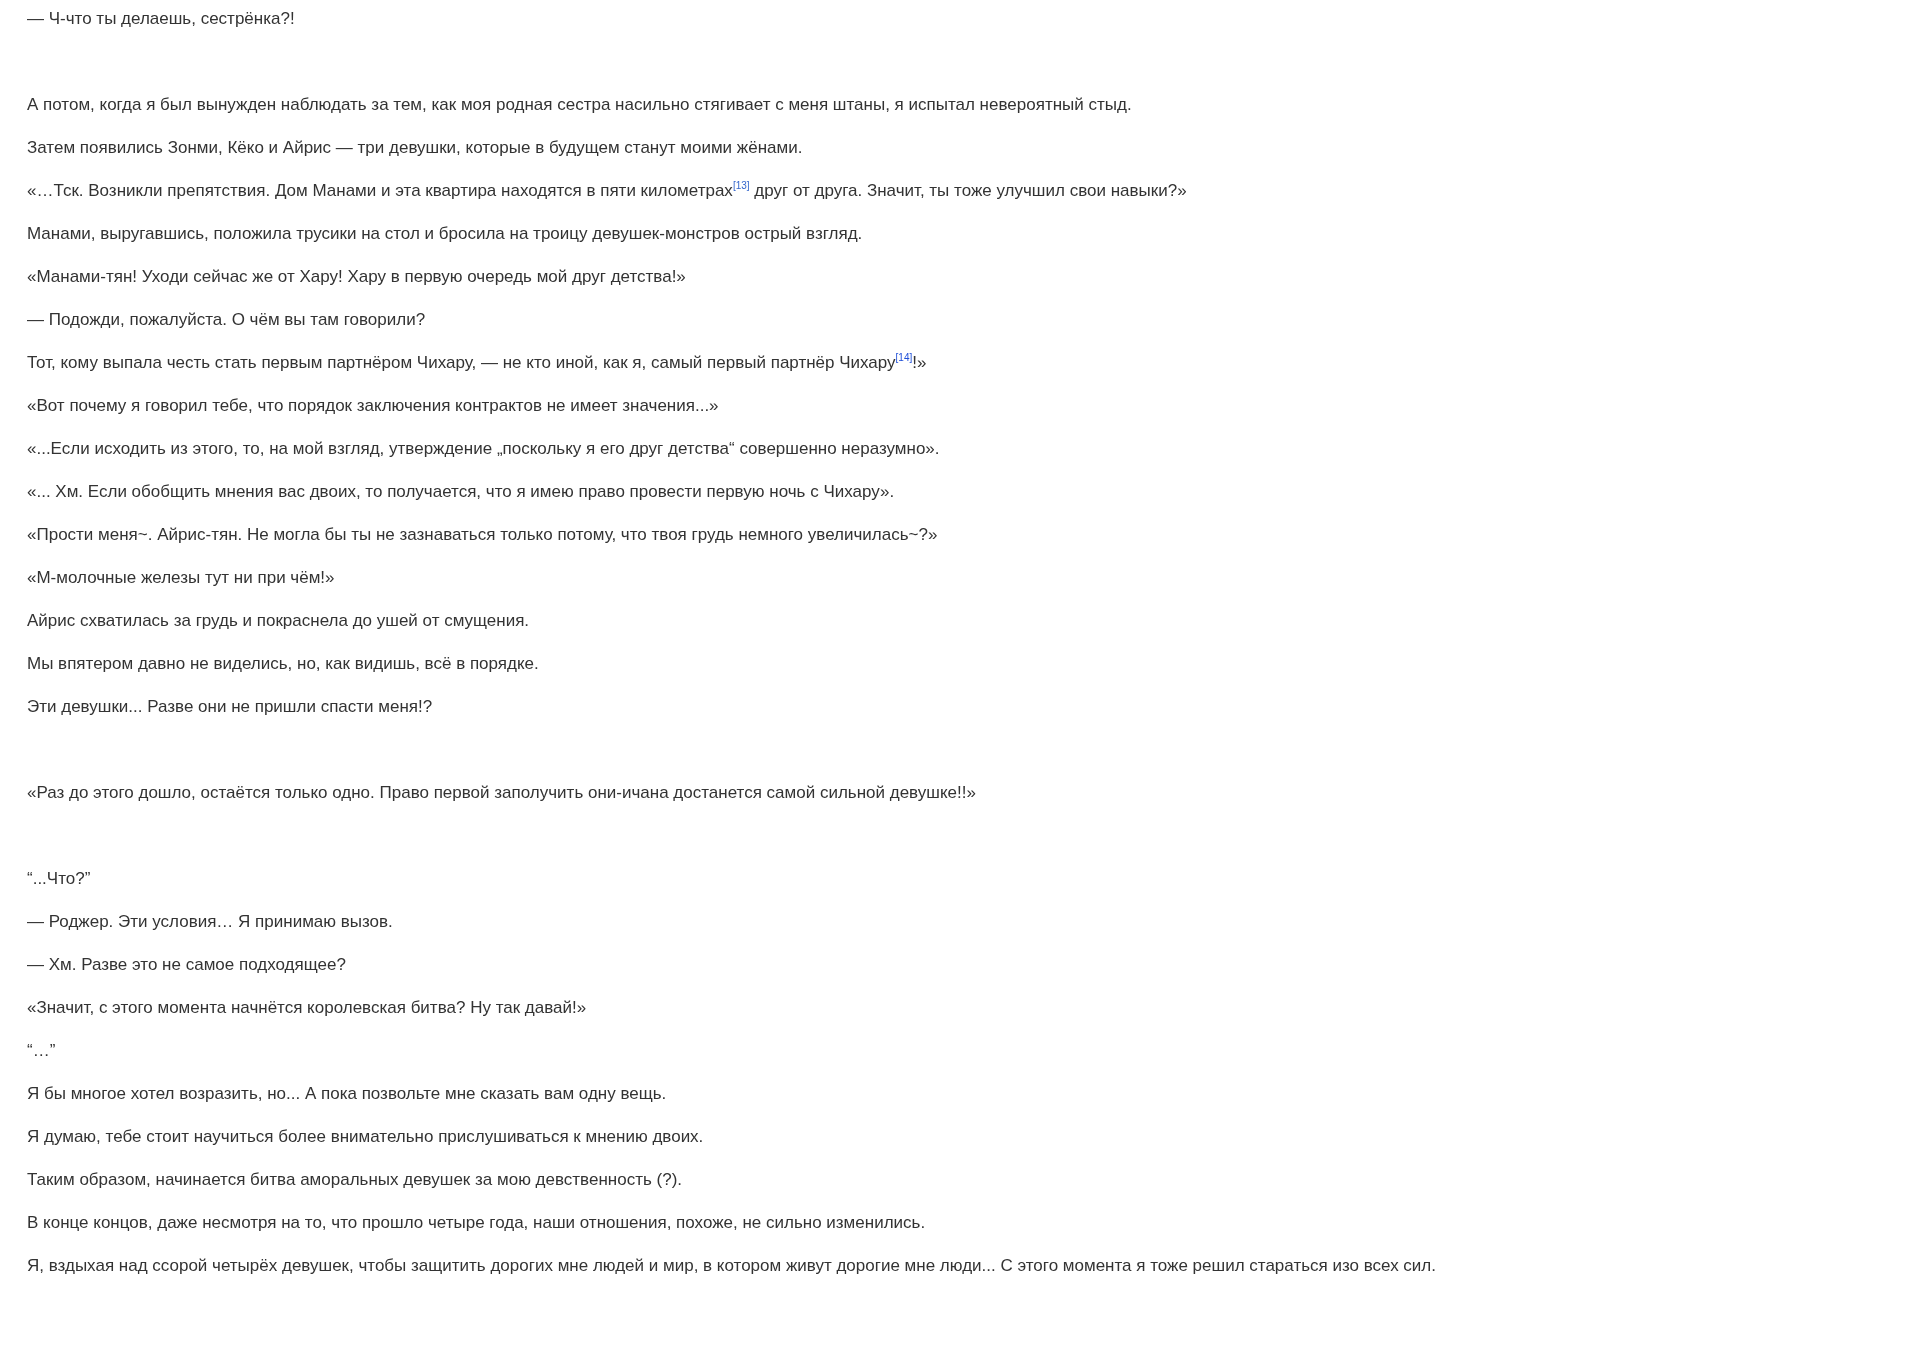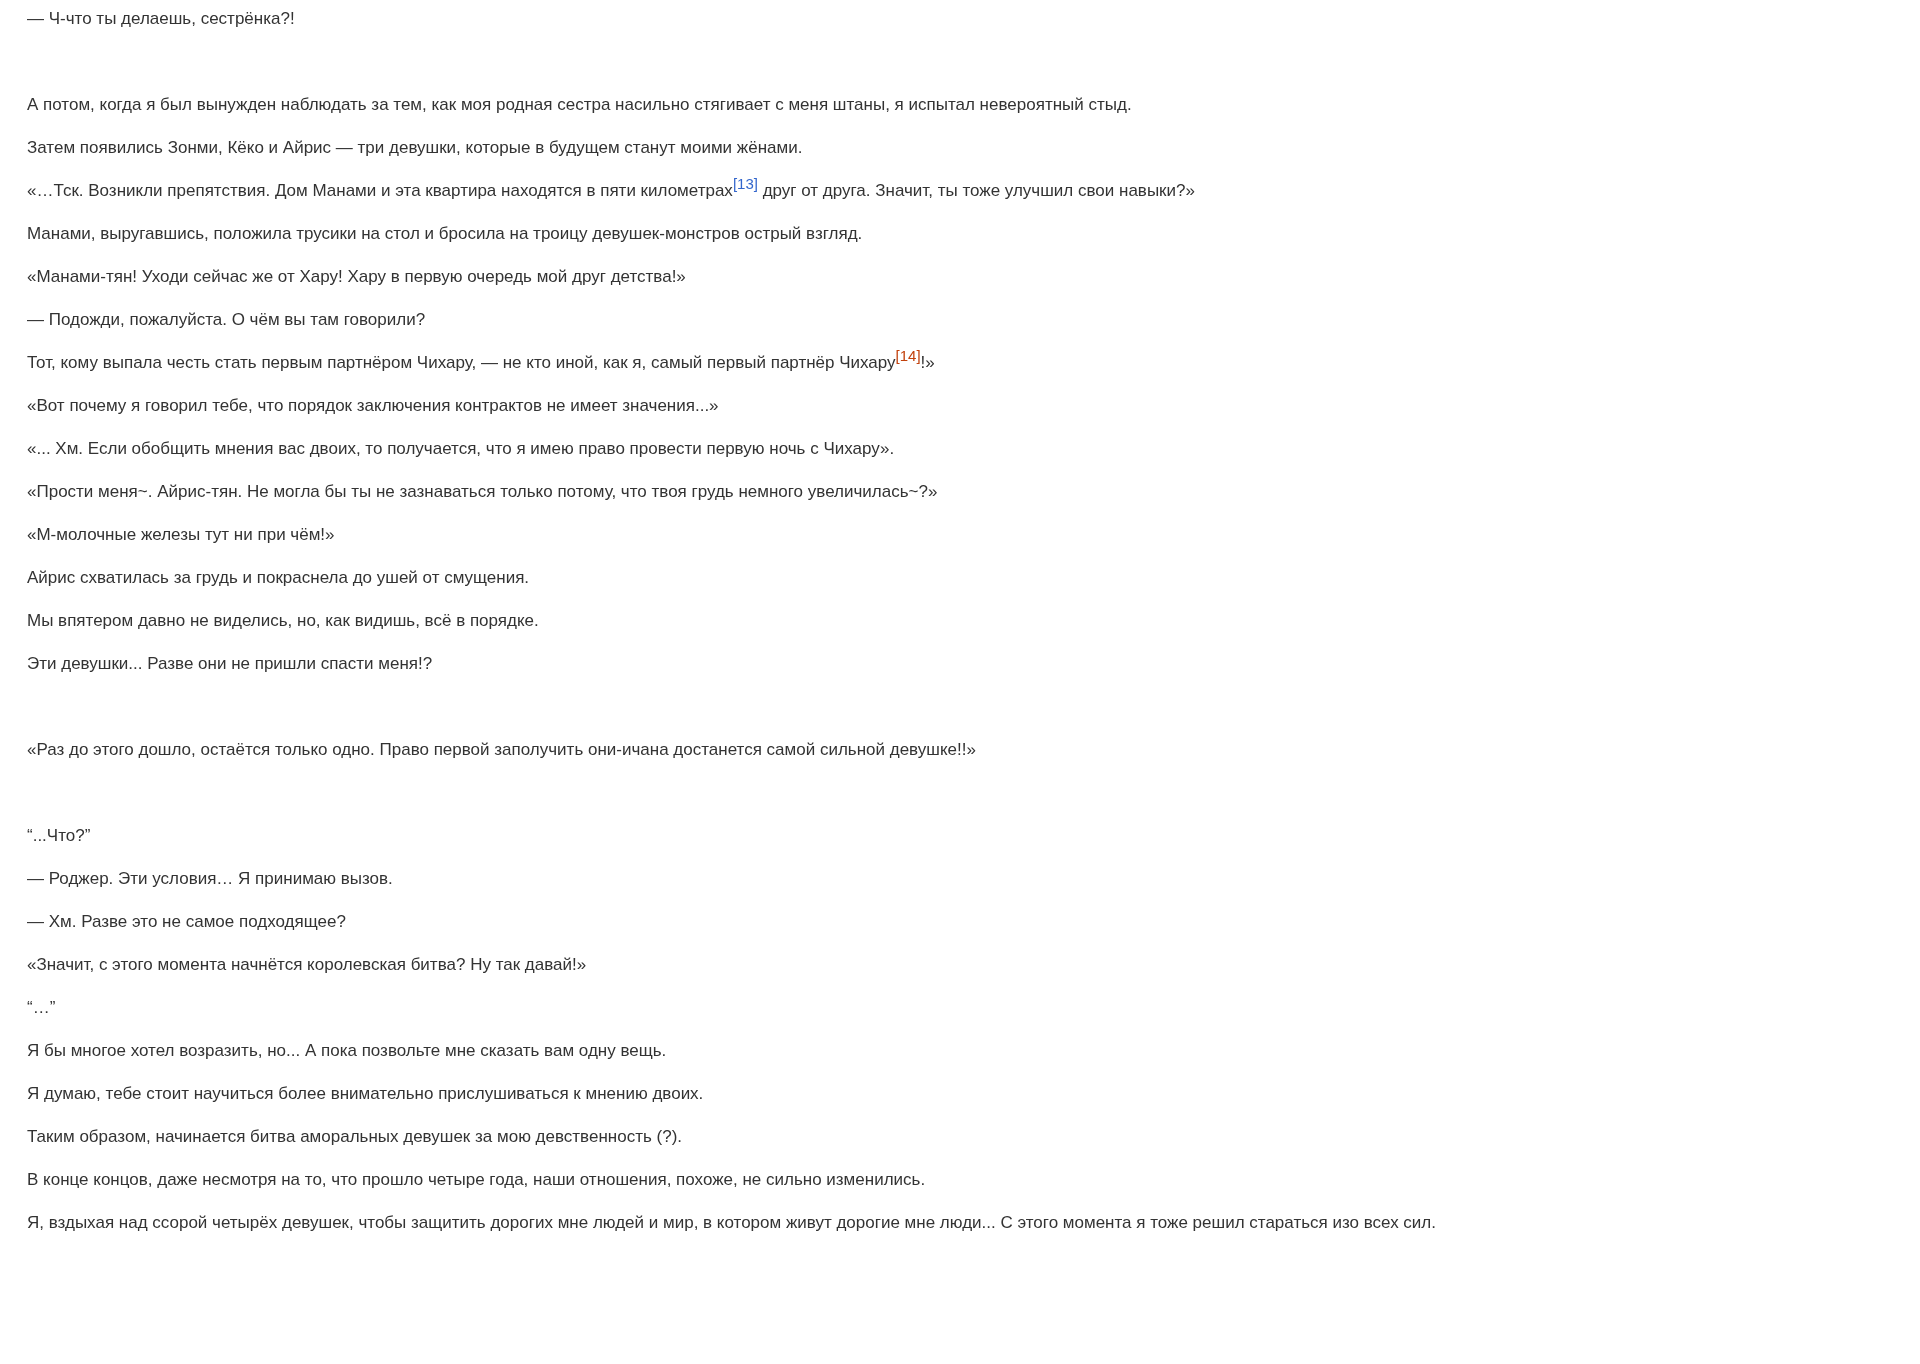--- a/index.html
+++ b/index.html
@@ -20,43 +20,44 @@
   }
   .doc p {
     margin: 0 0 21px 0;
     padding: 0;
     white-space: normal;
   }
   .doc p.empty {
     min-height: 22px;
   }
   .doc sup {
-    font-size: 15px;
+    font-size: 10px;
     line-height: 0;
     vertical-align: super;
   }
   .doc a {
     color: #3366cc;
     text-decoration: none;
   }
 </style>
 </head>
 <body>
 
 <div class="doc" style="color: rgb(51, 51, 51); background: rgb(255, 255, 255);">
     <p><span>— Ч-что ты делаешь, сестрёнка?!</span></p>
     <p class="empty">&nbsp;</p>
     <p><span>А потом, когда я был вынужден наблюдать за тем, как моя родная сестра насильно стягивает с меня штаны, я испытал невероятный стыд.</span></p>
     <p><span>Затем появились Зонми, Кёко и Айрис — три девушки, которые в будущем станут моими жёнами.</span></p>
     <p><span>«…Тск. Возникли препятствия. Дом Манами и эта квартира находятся в пяти километрах</span><sup><a href="#" style="color: rgb(51, 102, 204);">[13]</a></sup><span> друг от друга. Значит, ты тоже улучшил свои навыки?»</span></p>
     <p><span>Манами, выругавшись, положила трусики на стол и бросила на троицу девушек-монстров острый взгляд.</span></p>
     <p><span>«Манами-тян! Уходи сейчас же от Хару! Хару в первую очередь мой друг детства!»</span></p>
     <p><span>— Подожди, пожалуйста. О чём вы там говорили?</span></p>
-    <p><span>Тот, кому выпала честь стать первым партнёром Чихару, — не кто иной, как я, самый первый партнёр Чихару</span><sup><a href="#" style="color: #c2410c;">[14]</a></sup><span>!»</span></p>
+    <p><span>Тот, кому выпала честь стать первым партнёром Чихару, — не кто иной, как я, самый первый партнёр Чихару</span><sup><a href="#" style="color: #1d4ed8;">[14]</a></sup><span>!»</span></p>
     <p><span>«Вот почему я говорил тебе, что порядок заключения контрактов не имеет значения...»</span></p>
+    <p><span>«...Если исходить из этого, то, на мой взгляд, утверждение „поскольку я его друг детства“ совершенно неразумно».</span></p>
     <p><span>«... Хм. Если обобщить мнения вас двоих, то получается, что я имею право провести первую ночь с Чихару».</span></p>
     <p><span>«Прости меня~. Айрис-тян. Не могла бы ты не зазнаваться только потому, что твоя грудь немного увеличилась~?»</span></p>
     <p><span>«М-молочные железы тут ни при чём!»</span></p>
     <p><span>Айрис схватилась за грудь и покраснела до ушей от смущения.</span></p>
     <p><span>Мы впятером давно не виделись, но, как видишь, всё в порядке.</span></p>
     <p><span>Эти девушки... Разве они не пришли спасти меня!?</span></p>
     <p class="empty">&nbsp;</p>
     <p><span>«Раз до этого дошло, остаётся только одно. Право первой заполучить они-ичана достанется самой сильной девушке!!»</span></p>
     <p class="empty">&nbsp;</p>
     <p><span>“...Что?”</span></p>

